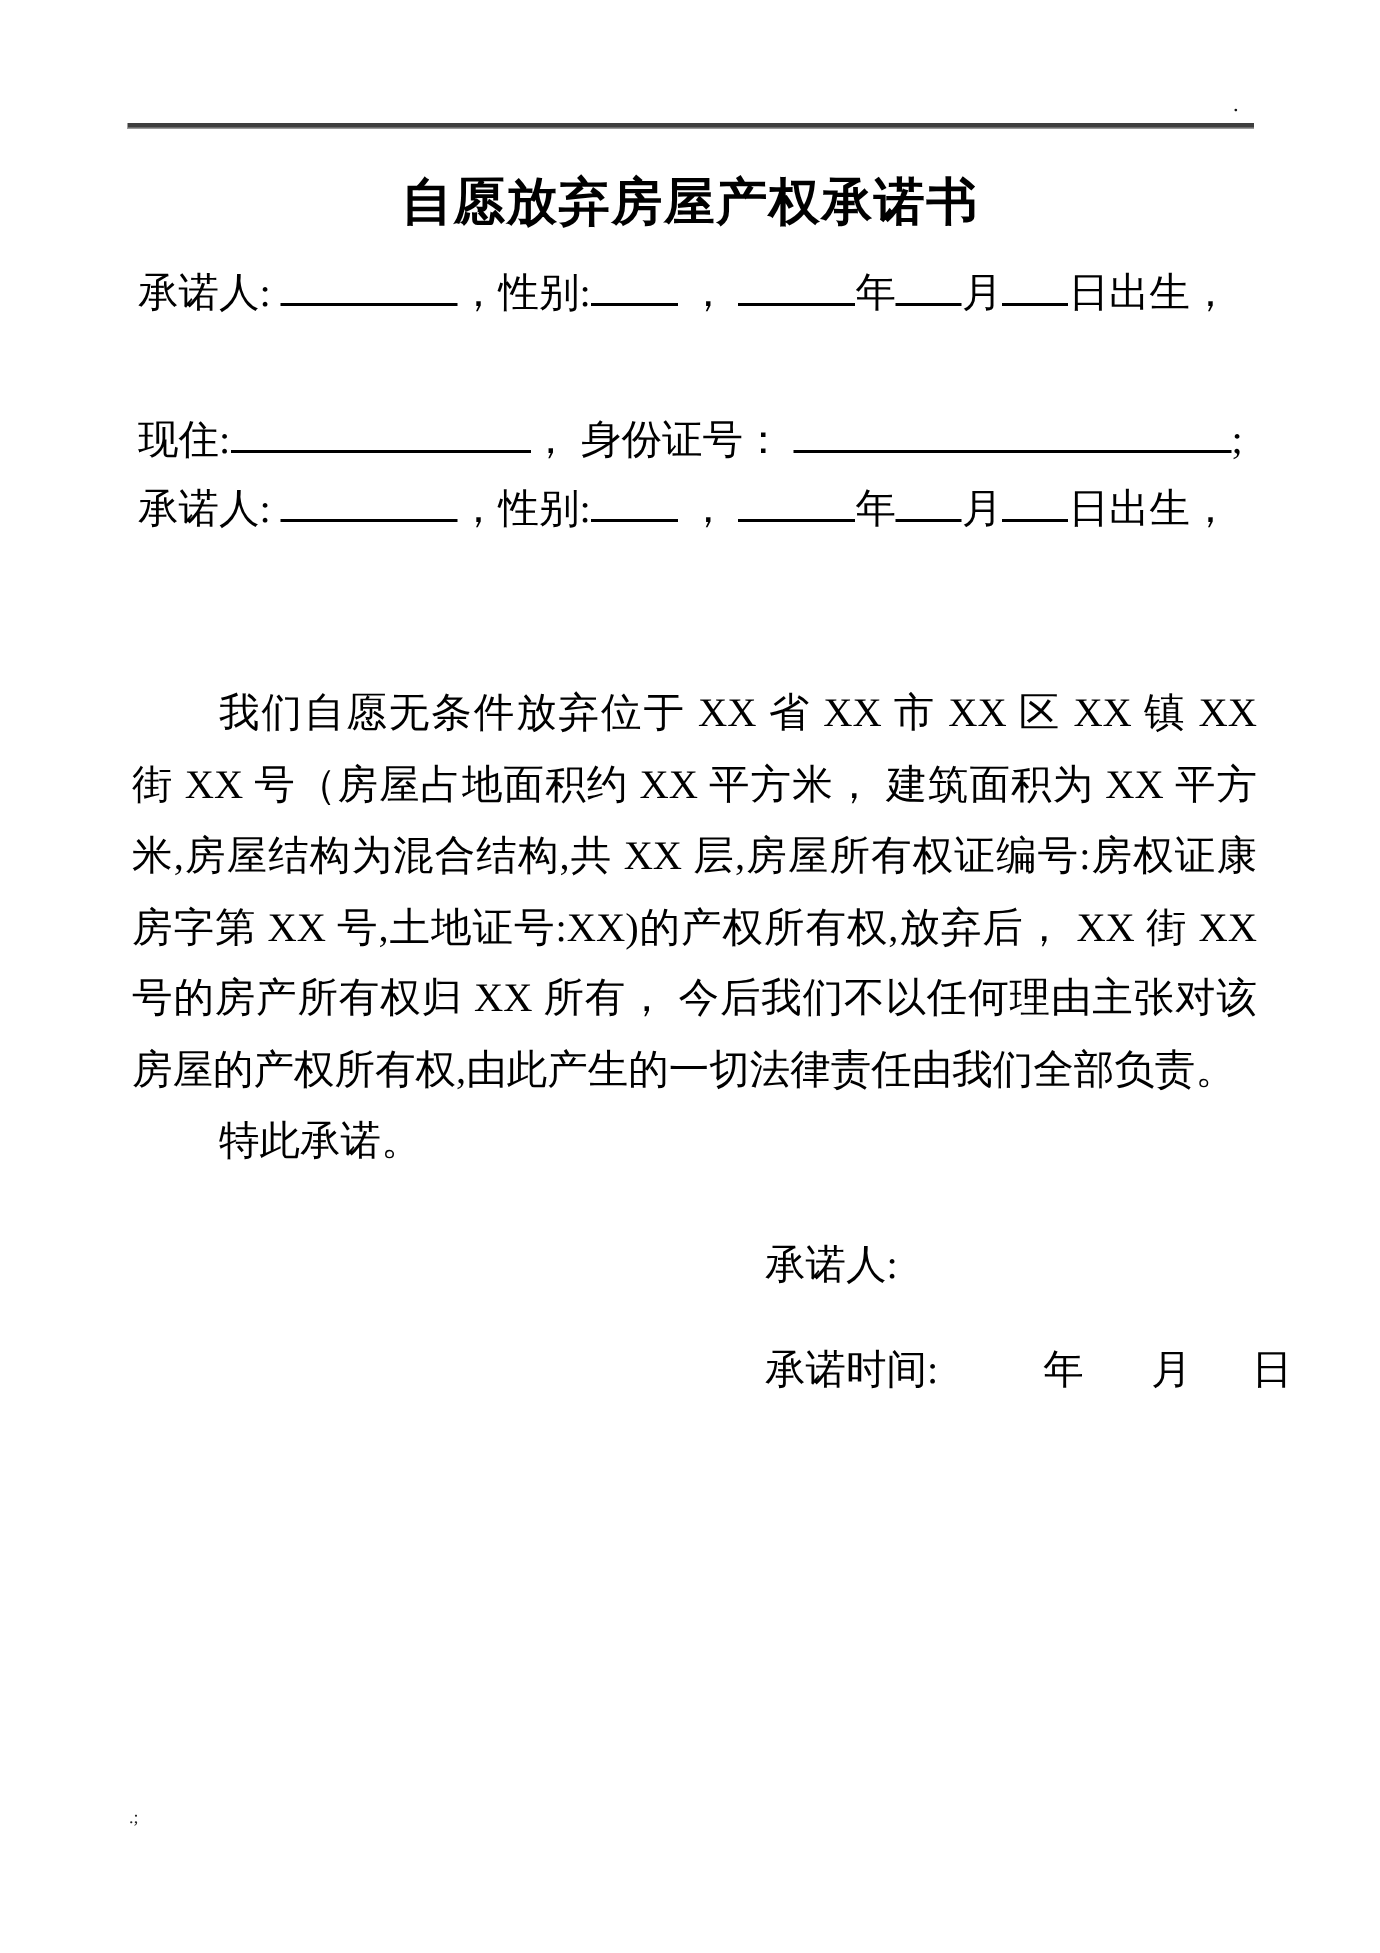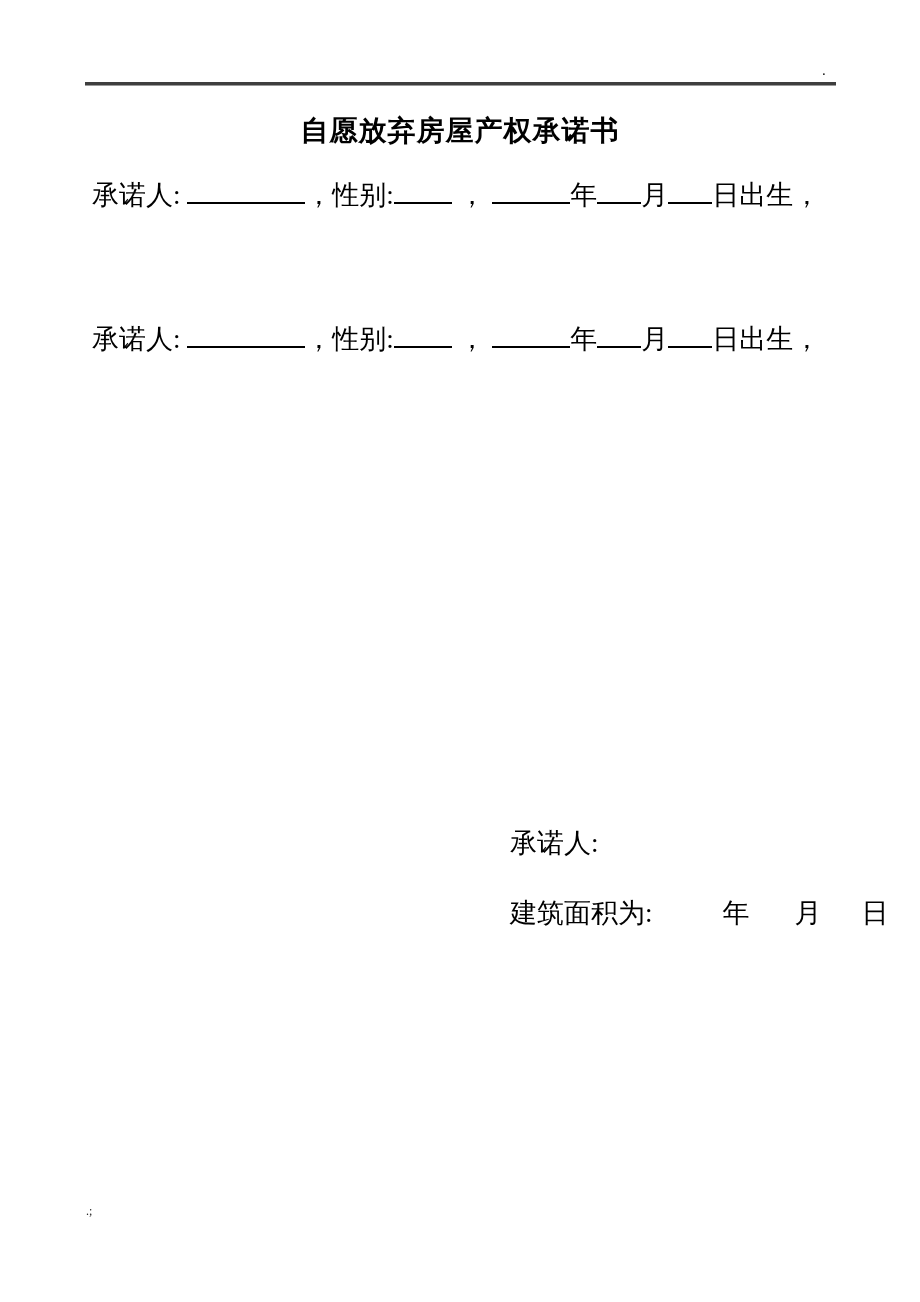--- a/index.html
+++ b/index.html
@@ -18,21 +18,21 @@
     background:#3e3e3e;
     border-bottom:1px solid #9a9a9a;
   }
   .corner-dot {
     position:absolute; left:822px; top:62px;
     font-size:15px; color:#111;
   }
   .title {
     position:absolute; left:0; top:112px; width:920px;
     text-align:center;
-    font-size:28px; font-weight:bold; letter-spacing:1px;
+    font-size:34px; font-weight:bold; letter-spacing:1px;
     margin:0;
   }
   .fline {
     position:absolute; left:88px; margin:4px;
     white-space:nowrap; line-height:31px;
   }
   .l1 { top:174px; }
   .l2 { top:272px; }
   .l3 { top:318px; }
   .l4 { top:407px; }
@@ -70,29 +70,36 @@
 
   <span class="corner-dot">.</span>
   <div class="rule"></div>
 
   <h1 class="title">自愿放弃房屋产权承诺书</h1>
 
   <p class="fline l1">
     <span>承诺人: </span><span class="blank w118"></span><span>，性别:</span><span class="blank w58"></span><span> ，</span> <span class="blank w78"></span><span>年</span><span class="blank w44"></span><span>月</span><span class="blank w44"></span><span>日出生，</span>
   </p>
 
+  <p class="fline l2">
+    <span>现住:</span><span class="blank w200"></span><span>， 身份证号： </span><span class="blank w292"></span><span>;</span>
+  </p>
 
   <p class="fline l3">
     <span>承诺人: </span><span class="blank w118"></span><span>，性别:</span><span class="blank w58"></span><span> ，</span> <span class="blank w78"></span><span>年</span><span class="blank w44"></span><span>月</span><span class="blank w44"></span><span>日出生，</span>
   </p>
 
 
+  <div class="bodyblock">
+    <p class="para">我们自愿无条件放弃位于 XX 省 XX 市 XX 区 XX 镇 XX 街 XX 号（房屋占地面积约 XX 平方米， 建筑面积为 XX 平方米,房屋结构为混合结构,共 XX 层,房屋所有权证编号:房权证康房字第 XX 号,土地证号:XX)的产权所有权,放弃后， XX 街 XX 号的房产所有权归 XX 所有， 今后我们不以任何理由主张对该房屋的产权所有权,由此产生的一切法律责任由我们全部负责。</p>
+    <p class="closing">特此承诺。</p>
+  </div>
 
   <div class="sig">
     <p>承诺人:</p>
     <p class="sig-row2">
-      <span>建筑面积为:</span><span class="gap70">年</span><span class="gap45">月</span><span class="gap40">日</span>
+      <span>承诺时间:</span><span class="gap70">年</span><span class="gap45">月</span><span class="gap40">日</span>
     </p>
   </div>
 
   <span class="footer-mark">.;</span>
 
 </div>
 
 </body></html>

